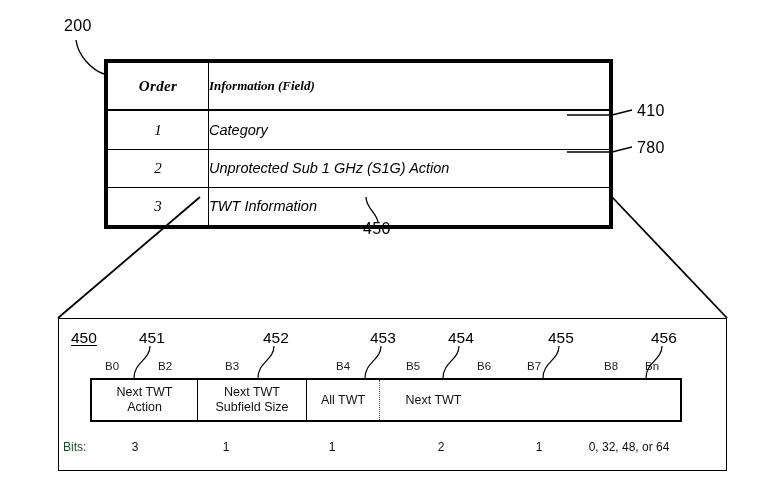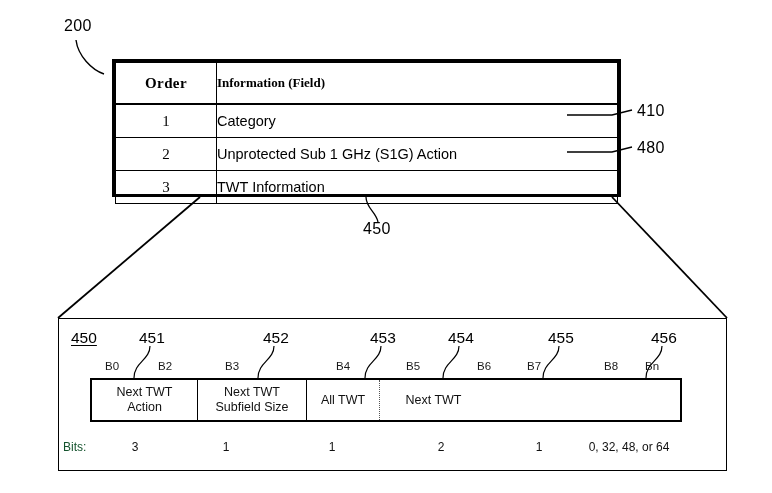--- a/index.html
+++ b/index.html
@@ -26,26 +26,27 @@
     position: absolute;
     left: 0;
     top: 0;
     width: 772px;
     height: 493px;
   }
 
   
   .table-wrap {
     position: absolute;
-    left: 112px;
+    left: 104px;
     top: 59px;
     width: 509px;
-    height: 138px;
+    height: 170px;
     box-sizing: border-box;
     border: 3px solid #000;
+    font-style: italic;
   }
   .tbl {
     width: 100%;
     height: 100%;
     border-collapse: collapse;
     table-layout: fixed;
   }
   .tbl th, .tbl td {
     border: 1px solid #000;
     padding: 0;
@@ -218,21 +219,21 @@
     <path d="M 150 346 C 150 360, 134 362, 134 378" fill="none" stroke="#000" stroke-width="1.2"></path>
     <path d="M 274 346 C 274 360, 258 362, 258 378" fill="none" stroke="#000" stroke-width="1.2"></path>
     <path d="M 381 346 C 381 360, 365 362, 365 378" fill="none" stroke="#000" stroke-width="1.2"></path>
     <path d="M 459 346 C 459 360, 443 362, 443 378" fill="none" stroke="#000" stroke-width="1.2"></path>
     <path d="M 559 346 C 559 360, 543 362, 543 378" fill="none" stroke="#000" stroke-width="1.2"></path>
     <path d="M 662 346 C 662 360, 646 362, 646 378" fill="none" stroke="#000" stroke-width="1.2"></path>
   </svg>
 
   <div class="ref" id="ref-400">200</div>
   <div class="ref" id="ref-410">410</div>
-  <div class="ref" id="ref-420">480</div>
+  <div class="ref" id="ref-420">780</div>
   <div class="ref" id="ref-450-top">450</div>
 
   <div class="table-wrap">
     <table class="tbl">
       <tbody>
           <tr class="thick-bottom">
         <th class="col-order hdr-order">Order</th>
         <th class="col-info hdr-info">Information (Field)</th>
       </tr>
       <tr>

